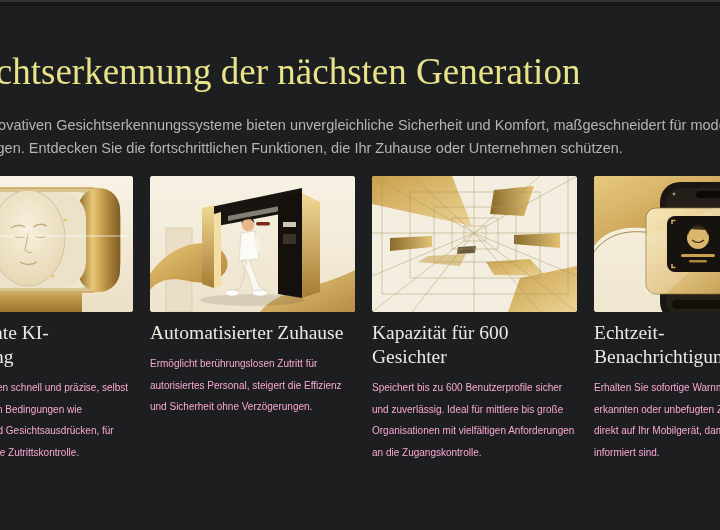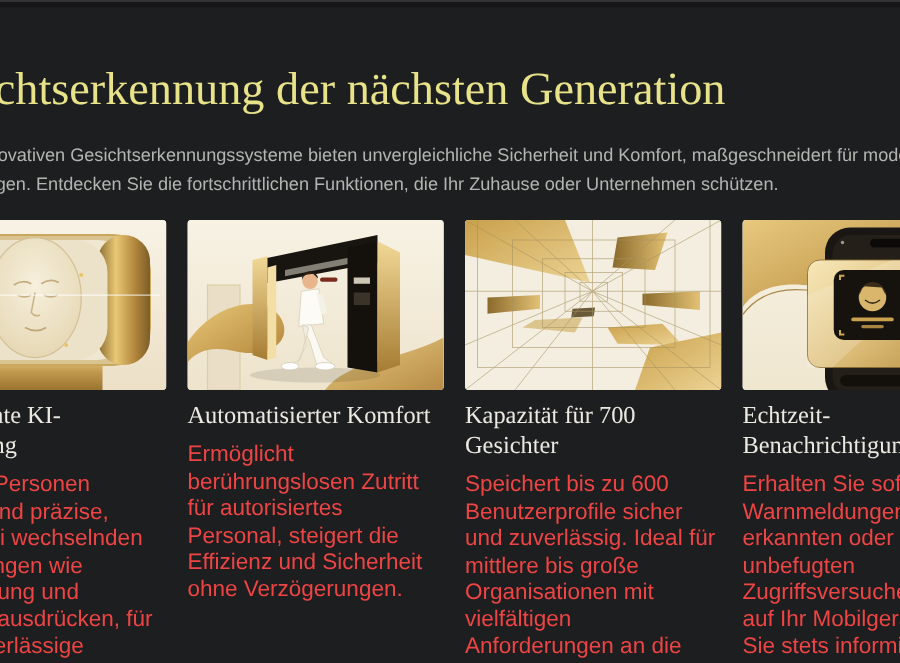--- a/index.html
+++ b/index.html
@@ -45,23 +45,23 @@
   .card-title{
     margin-top:9px;
     font-family:"Liberation Serif", serif;
     font-weight:500;
     font-size:19.5px;
     line-height:24px;
     color:#ece9e1;
   }
   .card-body{
     margin-top:8px;
-    font-size:18px;
+    font-size:10px;
     line-height:21.5px;
-    color:#ef4444;
+    color:#f9a8d4;
   }
 </style>
 </head>
 <body>
 
 <div class="top-window-edge"></div>
 
 <div class="content">
 
   <h1 class="hero-title">Gesichtserkennung der nächsten Generation</h1>
@@ -163,21 +163,21 @@
             <rect x="106" y="46" width="14" height="3.4" rx="1.7" fill="#7a2a1a"></rect>
             <path d="M91 57 L105 55 L109 83 L89 85 Z" fill="#fcfbf6" stroke="#d9d1bc" stroke-width="0.7"></path>
             <path d="M103 58 L108 60 L112 74 L107 76 Z" fill="#f4f1e6"></path>
             <path d="M92 84 L99 84 L109 110 L116 115 L104 118 L98 98 Z" fill="#faf8f1" stroke="#d9d1bc" stroke-width="0.7"></path>
             <path d="M92 84 L97 86 L90 112 L80 116 L86 118 L95 100 Z" fill="#f2efe2" stroke="#d9d1bc" stroke-width="0.7"></path>
             <ellipse cx="110" cy="117" rx="8" ry="3" fill="#ffffff" stroke="#cfc6ad" stroke-width="0.6"></ellipse>
             <ellipse cx="82" cy="117" rx="7" ry="3" fill="#ffffff" stroke="#cfc6ad" stroke-width="0.6"></ellipse>
           </g>
         </svg>
       </div>
-      <div class="card-title">Automatisierter Komfort</div>
+      <div class="card-title">Automatisierter Zuhause</div>
       <div class="card-body">Ermöglicht berührungslosen Zutritt für autorisiertes Personal, steigert die Effizienz und Sicherheit ohne Verzögerungen.</div>
     </div>
 
     <div class="card">
       <div class="card-image">
         <svg width="205" height="136" viewBox="0 0 205 136" aria-hidden="true">
           <defs>
             <linearGradient id="c3gold" x1="0" y1="0" x2="1" y2="1">
               <stop offset="0" stop-color="#caa14c"></stop>
                 <stop offset="1" stop-color="#ecd394"></stop>
@@ -211,21 +211,21 @@
             <line x1="102" y1="0" x2="102" y2="136"></line>
             <line x1="102" y1="57" x2="0" y2="100"></line>
             <line x1="102" y1="57" x2="205" y2="100"></line>
             <line x1="102" y1="57" x2="40" y2="0"></line>
             <line x1="102" y1="57" x2="168" y2="0"></line>
             <line x1="102" y1="57" x2="40" y2="136"></line>
             <line x1="102" y1="57" x2="168" y2="136"></line>
           </g>
         </svg>
       </div>
-      <div class="card-title">Kapazität für 700 Gesichter</div>
+      <div class="card-title">Kapazität für 600 Gesichter</div>
       <div class="card-body">Speichert bis zu 600 Benutzerprofile sicher und zuverlässig. Ideal für mittlere bis große Organisationen mit vielfältigen Anforderungen an die Zugangskontrolle.</div>
     </div>
 
     <div class="card">
       <div class="card-image">
         <svg width="205" height="136" viewBox="0 0 205 136" aria-hidden="true">
           <defs>
             <linearGradient id="c4bg" x1="0" y1="0" x2="0" y2="1">
               <stop offset="0" stop-color="#f7f2e3"></stop>
                 <stop offset="1" stop-color="#efe6cf"></stop>

